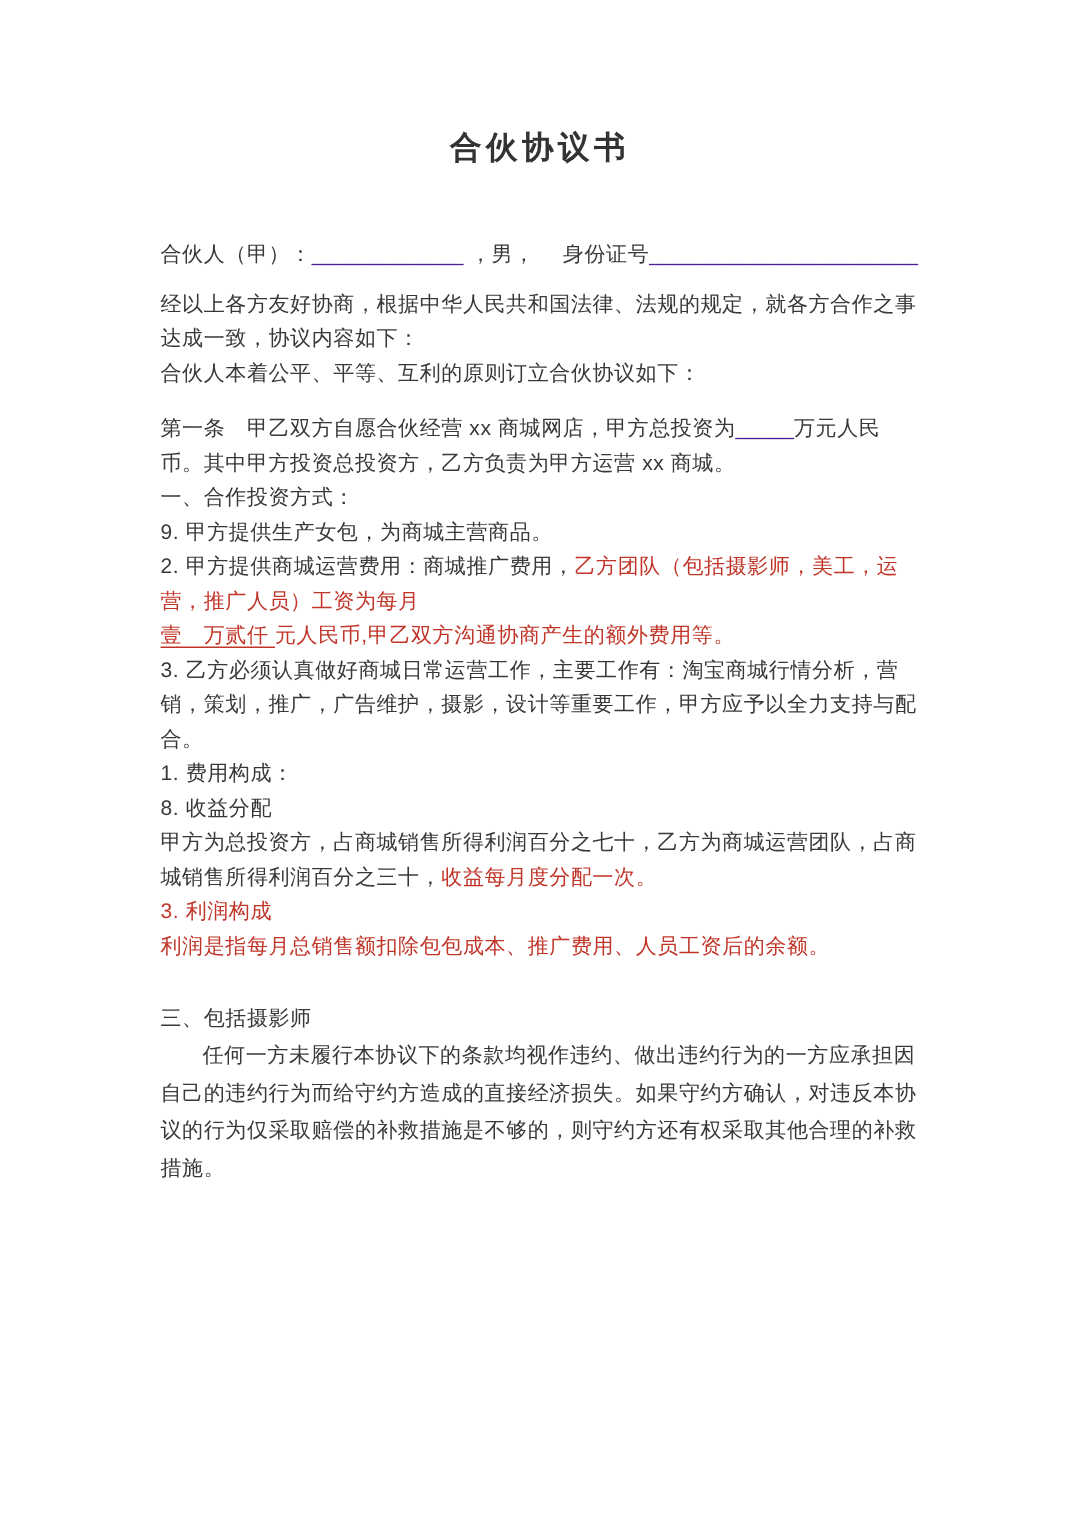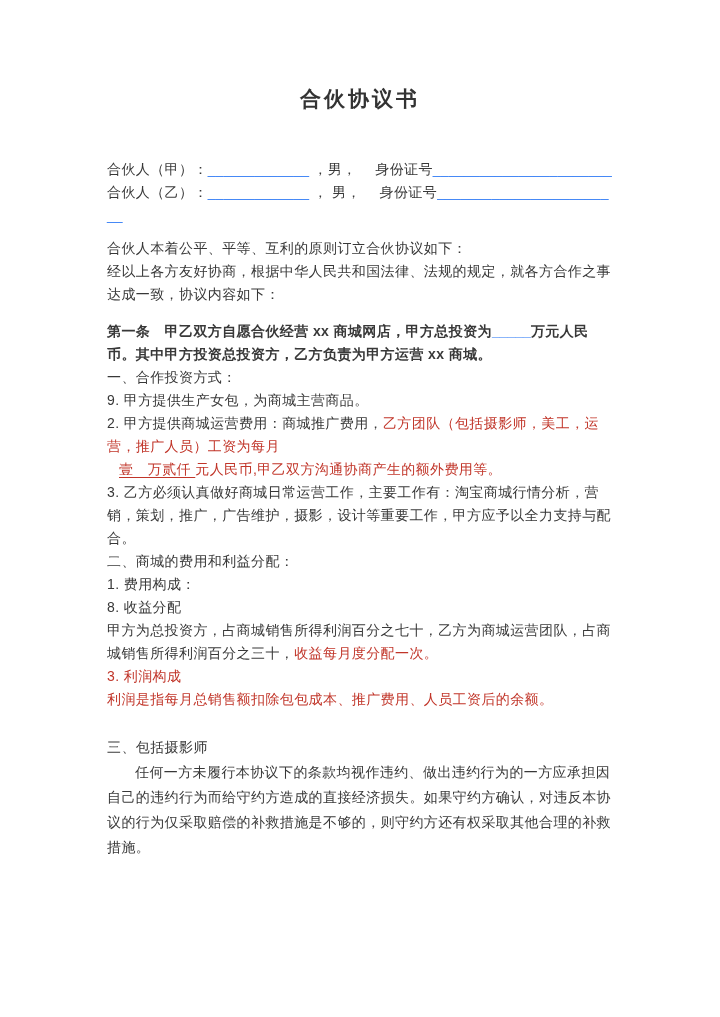--- a/index.html
+++ b/index.html
@@ -25,58 +25,56 @@
     color: #333333;
   }
   p {
     font-size: 14px;
     line-height: 23px;
     letter-spacing: 0.4px;
     word-break: break-all;
   }
   .partners { margin-top: 46px; }
   .intro-block { margin-top: 10px; }
-  .article1-block { margin-top: 14px; font-weight: bold; }
+  .article1-block { margin-top: 14px; }
   .red { color: #c13529; }
-  .u { text-decoration: underline; text-underline-offset: 3px; margin-left: 12px; }
-  .blank { letter-spacing: 0; color: #3b82f6; }
+  .u { text-decoration: underline; text-underline-offset: 3px; }
+  .blank { letter-spacing: 0; color: #4c1d95; }
   .sec-last { margin-top: 24px; }
   .sec-last p { line-height: 25px; }
   .indent-first { text-indent: 2em; }
 </style>
 </head>
 <body>
 
 <div class="page">
 
   <div class="title">合伙协议书</div>
 
   <div class="partners">
     <p><span>合伙人（甲）：</span><span class="blank">_____________</span><span> ，男，　 身份证号</span><span class="blank">_______________________</span></p>
-    <p><span>合伙人（乙）：</span><span class="blank">_____________</span><span> ， 男，　 身份证号</span><span class="blank">________________________</span></p>
   </div>
 
   <div class="intro-block">
+    <p>经以上各方友好协商，根据中华人民共和国法律、法规的规定，就各方合作之事达成一致，协议内容如下：</p>
     <p>合伙人本着公平、平等、互利的原则订立合伙协议如下：</p>
-    <p>经以上各方友好协商，根据中华人民共和国法律、法规的规定，就各方合作之事达成一致，协议内容如下：</p>
   </div>
 
   <div class="article1-block">
     <p><span>第一条　甲乙双方自愿合伙经营 xx 商城网店，甲方总投资为</span><span class="blank">_____</span><span>万元人民币。其中甲方投资总投资方，乙方负责为甲方运营 xx 商城。</span></p>
   </div>
 
   <div>
     <p>一、合作投资方式：</p>
     <p>9. 甲方提供生产女包，为商城主营商品。</p>
     <p><span>2. 甲方提供商城运营费用：商城推广费用，</span><span class="red">乙方团队（包括摄影师，美工，运营，推广人员）工资为每月</span><br><span class="red u">壹　万贰仟 </span><span class="red">元人民币,甲乙双方沟通协商产生的额外费用等。</span></p>
     <p>3. 乙方必须认真做好商城日常运营工作，主要工作有：淘宝商城行情分析，营销，策划，推广，广告维护，摄影，设计等重要工作，甲方应予以全力支持与配合。</p>
   </div>
 
   <div>
-    <p>二、商城的费用和利益分配：</p>
     <p>1. 费用构成：</p>
     <p>8. 收益分配</p>
     <p><span>甲方为总投资方，占商城销售所得利润百分之七十，乙方为商城运营团队，占商城销售所得利润百分之三十，</span><span class="red">收益每月度分配一次。</span></p>
     <p class="red">3. 利润构成</p>
     <p class="red">利润是指每月总销售额扣除包包成本、推广费用、人员工资后的余额。</p>
   </div>
 
 
   <div class="sec-last">
     <p>三、包括摄影师</p>

